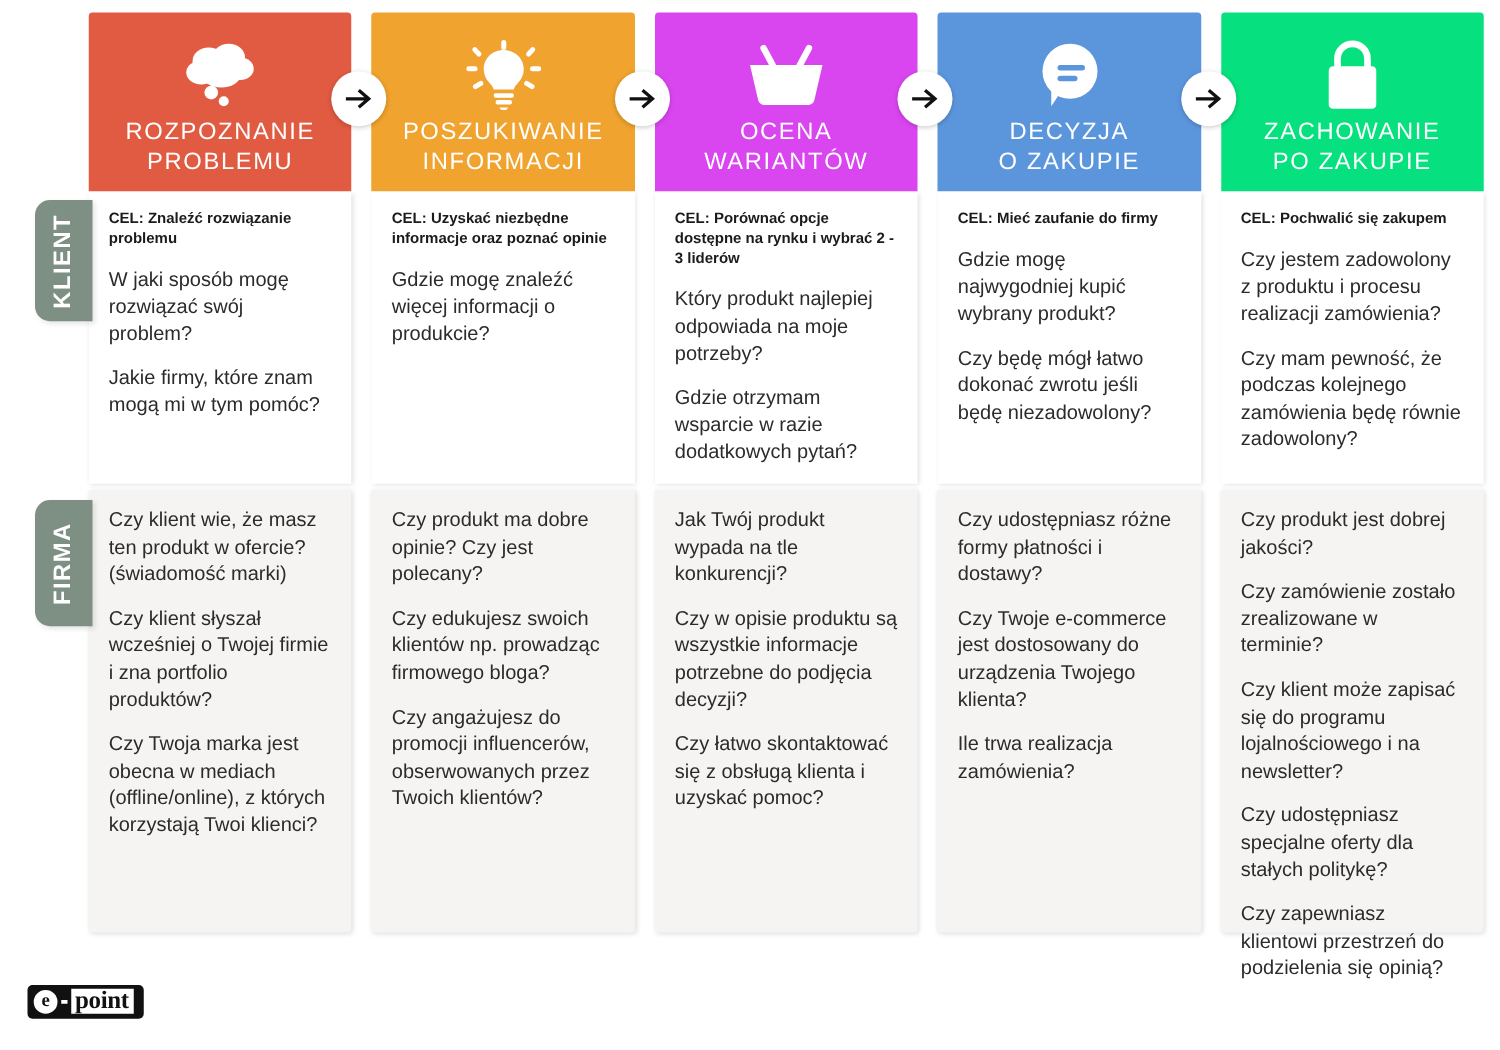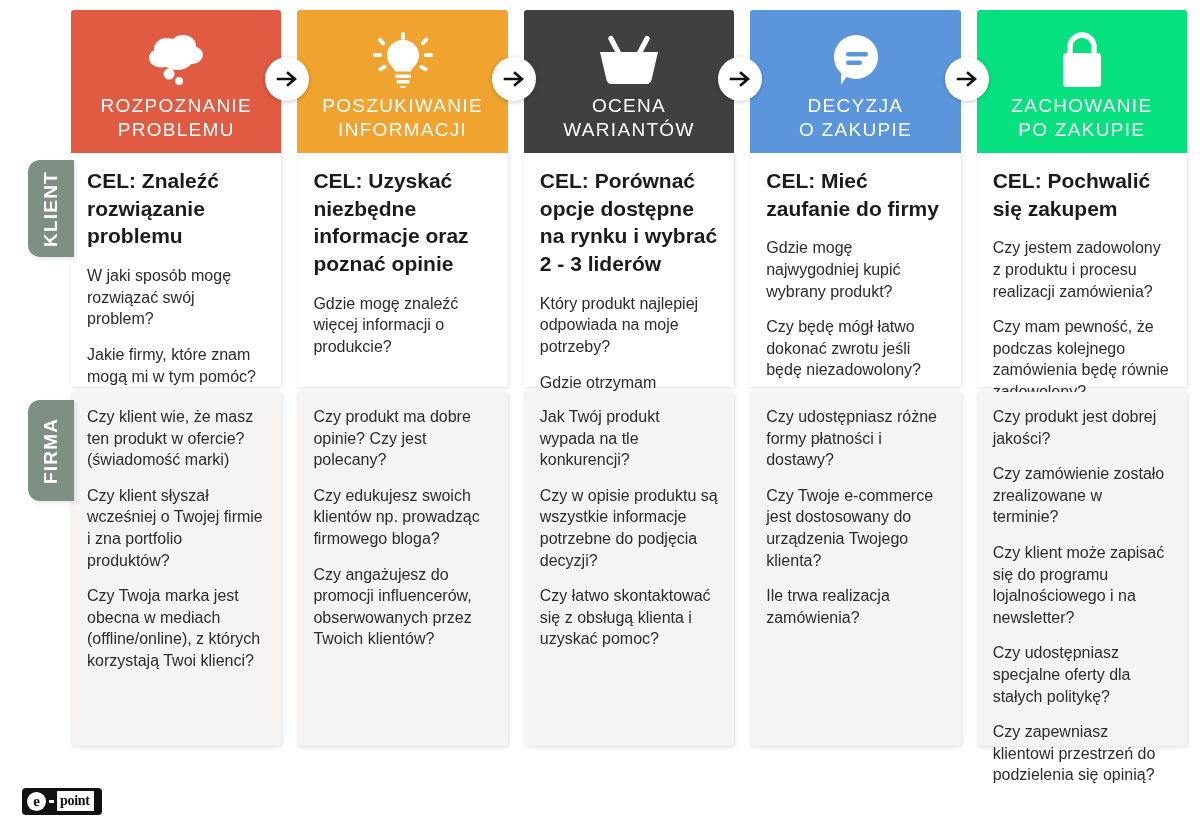--- a/index.html
+++ b/index.html
@@ -117,21 +117,21 @@
     height: 234px;
     margin-bottom: 5px;
   }
   .card-firma {
     background: #f6f4f3;
     height: 354px;
     border-radius: 0 0 3px 3px;
   }
   .goal {
     font-family: "Liberation Sans Narrow", "Liberation Sans", sans-serif;
-    font-size: 21px;
+    font-size: 12px;
     font-weight: bold;
     color: #1b1b1b;
     line-height: 1.32;
     margin: 0 0 15px 0;
   }
   .q {
     font-family: "Liberation Sans Narrow", "Liberation Sans", sans-serif;
     font-size: 16px;
     color: #2b2b2b;
     line-height: 1.35;
@@ -168,21 +168,21 @@
   .logo-dash {
     width: 5px;
     height: 3px;
     background: #ffffff;
   }
   .logo-word {
     background: #ffffff;
     color: #111111;
     font-family: "Liberation Serif", serif;
     font-weight: bold;
-    font-size: 14px;
+    font-size: 20px;
     line-height: 17px;
     padding: 1px 4px 2px 3px;
     letter-spacing: -0.3px;
   }
 </style>
 </head>
 <body>
 
 <div class="side-tab" id="tab-klient">
   <span>KLIENT</span>
@@ -257,21 +257,21 @@
         <p class="goal">CEL: Uzyskać niezbędne informacje oraz poznać opinie</p>
         <p class="q">Gdzie mogę znaleźć więcej informacji o produkcie?</p>
       </div>
       <div class="card card-firma">
         <p class="q">Czy produkt ma dobre opinie? Czy jest polecany?</p>
         <p class="q">Czy edukujesz swoich klientów np. prowadząc firmowego bloga?</p>
         <p class="q">Czy angażujesz do promocji influencerów, obserwowanych przez Twoich klientów?</p>
       </div>
     </div>
     <div class="column">
-      <div class="col-header" style="background: #404040;">
+      <div class="col-header" style="background: #d946ef;">
         <div class="col-icon">
           <svg width="64" height="50" viewBox="0 0 64 50" aria-hidden="true">
       <g fill="#ffffff">
         <path d="M3 17h58l-6.5 28c-0.5 2.3-2.4 4-4.7 4H14.2c-2.3 0-4.2-1.7-4.7-4L3 17z"></path>
         <rect x="15" y="0" width="5.2" height="21" rx="2.6" transform="rotate(-28 17.6 10.5)"></rect>
         <rect x="43.8" y="0" width="5.2" height="21" rx="2.6" transform="rotate(28 46.4 10.5)"></rect>
       </g>
     </svg>
         </div>
         <div class="col-title">OCENA

